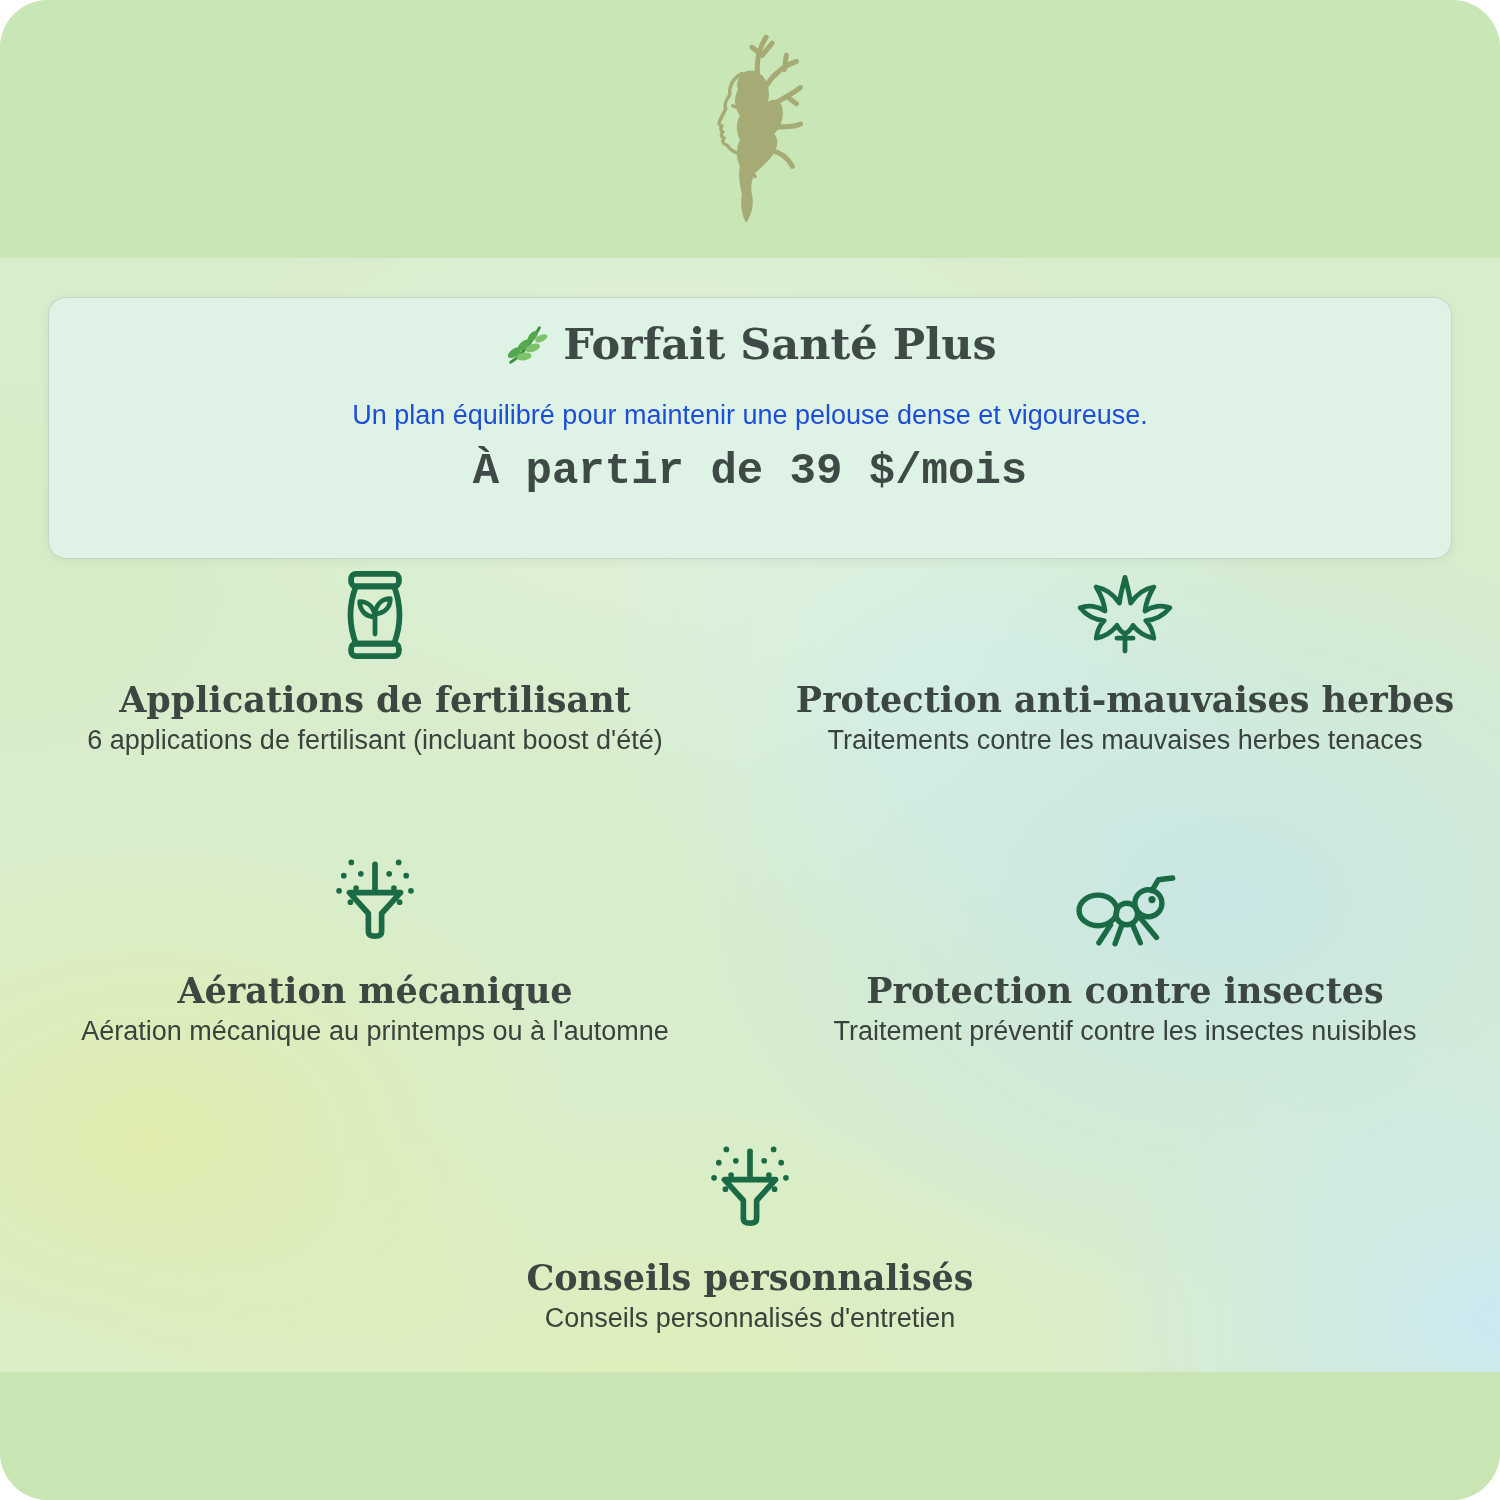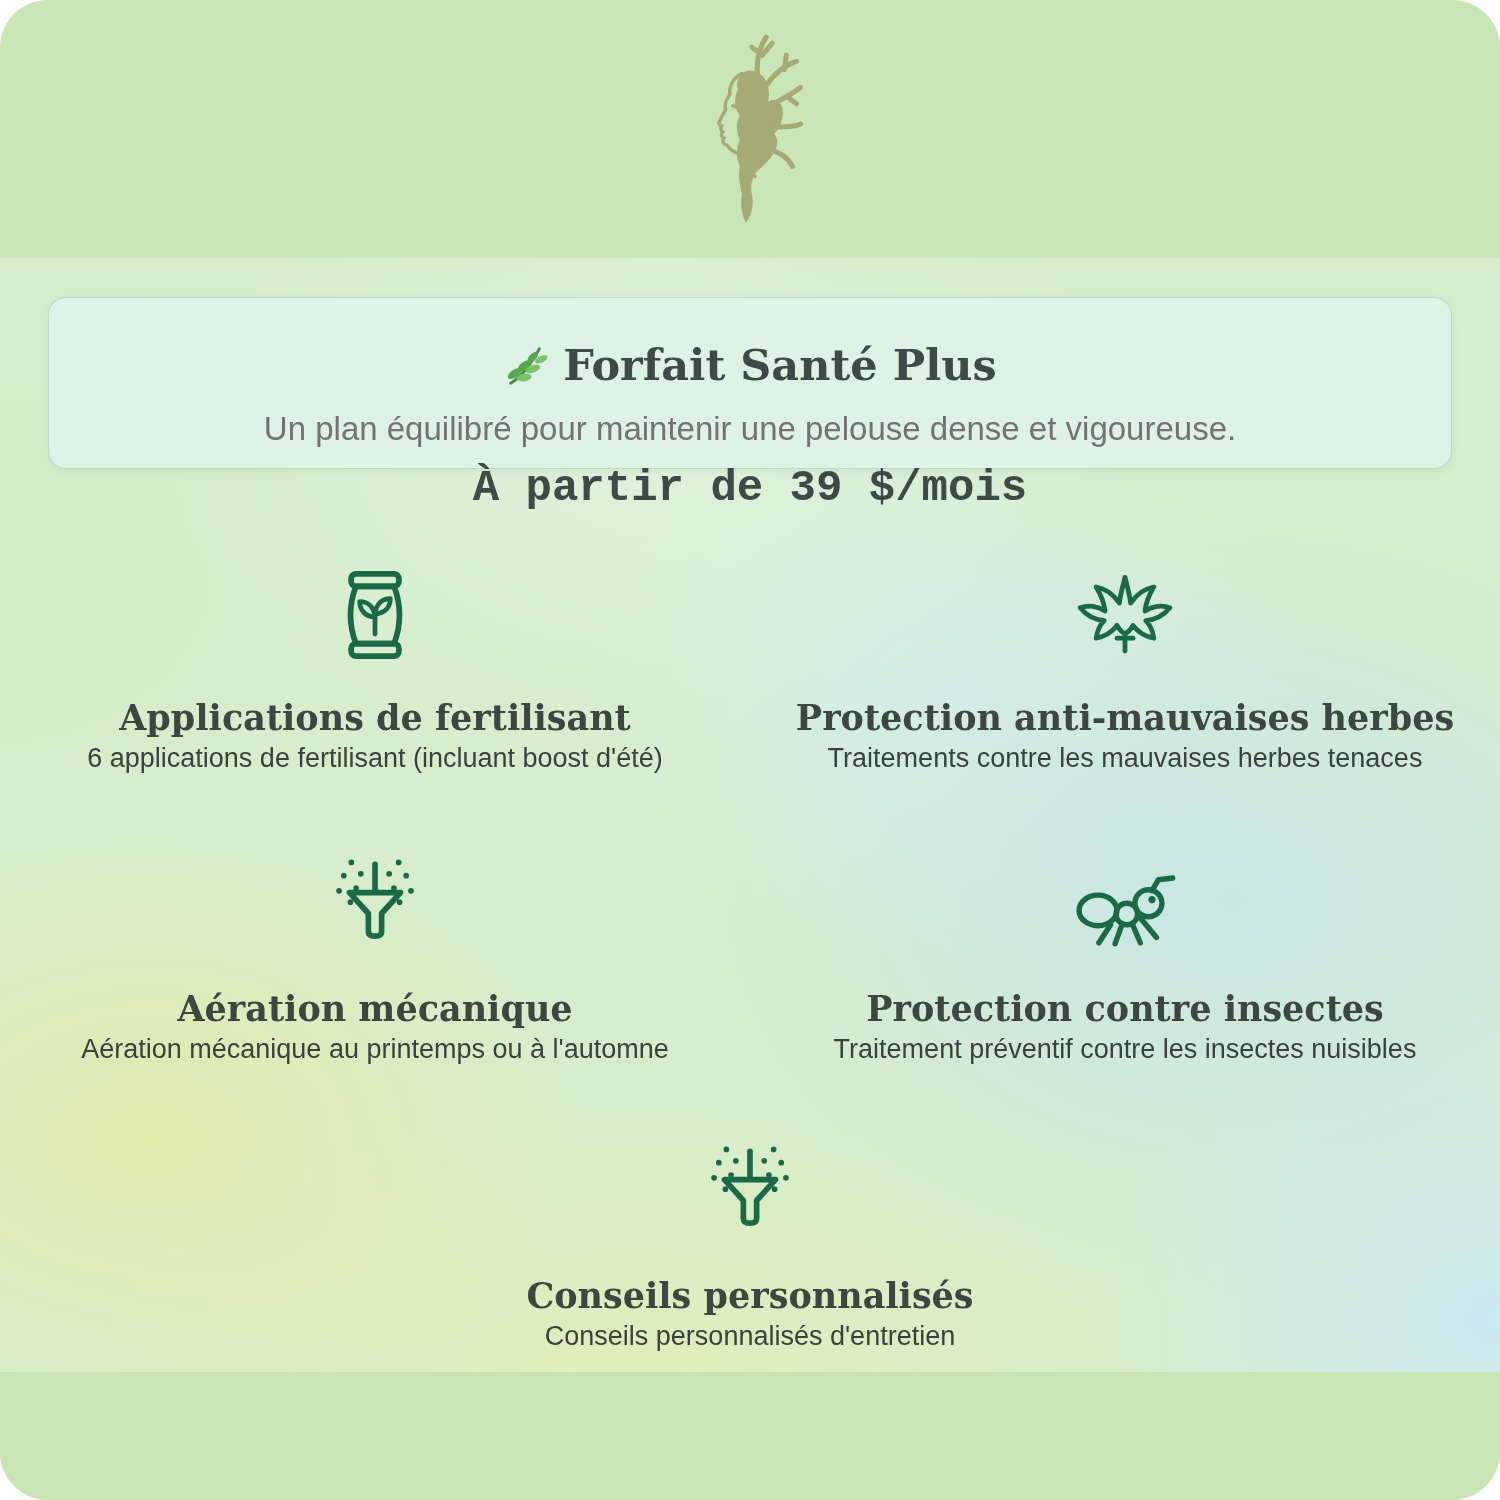--- a/index.html
+++ b/index.html
@@ -16,48 +16,48 @@
       radial-gradient(ellipse 800px 520px at 44% 30%, rgba(224,242,222,0.85), rgba(224,242,222,0) 62%),
       radial-gradient(ellipse 640px 520px at 0% 38%, rgba(213,236,200,0.9), rgba(213,236,200,0) 62%);
     font-family:"Liberation Sans","DejaVu Sans",sans-serif;
   }
   .band-top{position:absolute;left:0;top:0;right:0;height:258px;background:#c9e6b6;
     display:flex;align-items:center;justify-content:center;}
   .band-bottom{position:absolute;left:0;bottom:0;right:0;height:128px;background:#c8e5b3;}
   .logo{width:130px;height:212px;margin-top:8px;}
 
   .plan-card{
-    position:absolute;left:48px;right:48px;top:297px;height:172px;
+    position:absolute;left:48px;right:48px;top:297px;height:262px;
     background:rgba(222,241,230,0.96);
     border:1.5px solid rgba(148,188,164,0.45);
     border-radius:18px;
     box-shadow:0 2px 8px rgba(60,90,70,0.08);
-    text-align:center;padding-top:42px;
+    text-align:center;padding-top:21px;
   }
   .plan-title{
     font-family:"DejaVu Serif","Liberation Serif",serif;
     font-weight:bold;font-size:43px;color:#3e4a45;line-height:1.2;
     display:flex;align-items:center;justify-content:center;gap:14px;
   }
-  .plan-subtitle{margin-top:16px;font-size:33px;color:#737373;line-height:1.25;}
+  .plan-subtitle{margin-top:28px;font-size:27px;color:#1d4ed8;line-height:1.25;}
   .plan-price{
     margin-top:14px;font-family:Liberation Mono, monospace;
     font-weight:bold;font-size:44px;color:#3e4a45;
   }
 
   .feature-row{position:absolute;left:0;right:0;display:flex;}
   .row-1{top:556px;}
   .row-2{top:845px;}
   .row-3{top:1132px;}
   .feature{flex:1;text-align:center;padding:0 30px;}
   .feature.full{flex:none;width:100%;}
   .feature-icon{height:120px;display:flex;align-items:center;justify-content:center;}
   .row-1 .feature-icon{height:118px;}
   .feature-title{
-    margin-top:24px;font-family:"DejaVu Serif","Liberation Serif",serif;
+    margin-top:6px;font-family:"DejaVu Serif","Liberation Serif",serif;
     font-weight:bold;font-size:35px;color:#3d4742;line-height:1.15;
   }
   .feature-desc{margin-top:4px;font-size:27px;color:#39423d;line-height:1.25;}
 
   .icon-stroke{stroke:#1a6b45;fill:none;stroke-linecap:round;stroke-linejoin:round;}
   .icon-fill{fill:#1a6b45;stroke:none;}
 </style>
 </head>
 <body>
 

